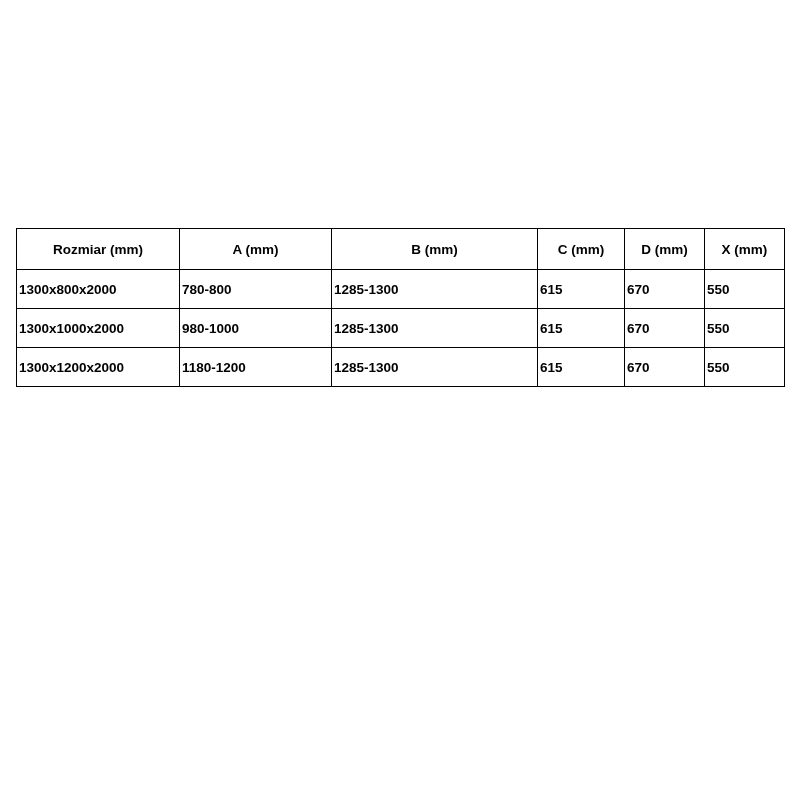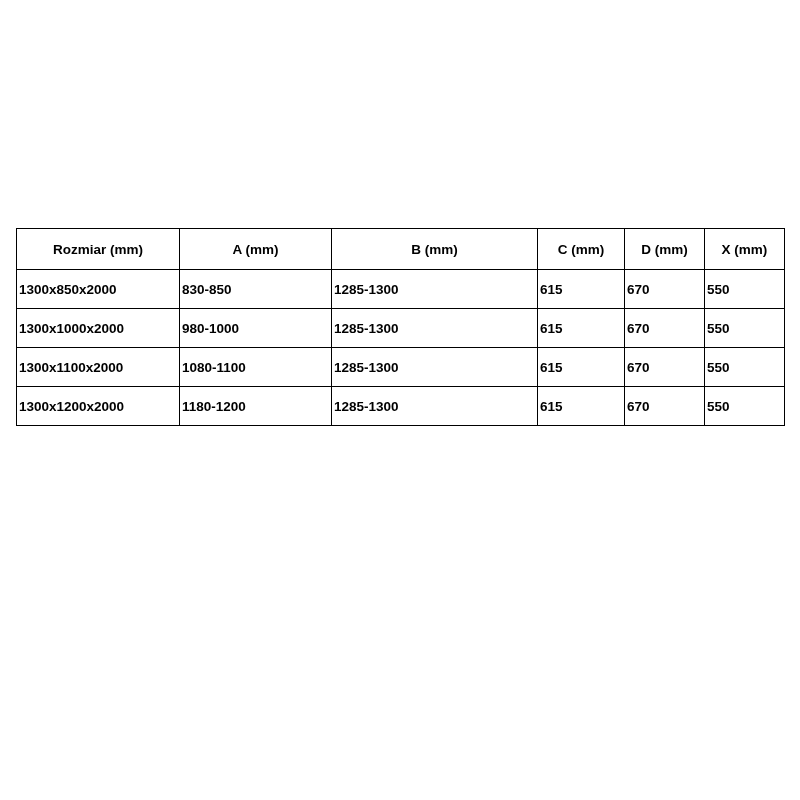--- a/index.html
+++ b/index.html
@@ -65,38 +65,30 @@
         <th>Rozmiar (mm)</th>
         <th>A (mm)</th>
         <th>B (mm)</th>
         <th>C (mm)</th>
         <th>D (mm)</th>
         <th>X (mm)</th>
       </tr>
     </thead>
     <tbody>
       <tr>
-        <td>1300x850x2000</td>
-        <td>830-850</td>
+        <td>1300x800x2000</td>
+        <td>780-800</td>
         <td>1285-1300</td>
         <td>615</td>
         <td>670</td>
         <td>550</td>
       </tr>
       <tr>
         <td>1300x1000x2000</td>
         <td>980-1000</td>
-        <td>1285-1300</td>
-        <td>615</td>
-        <td>670</td>
-        <td>550</td>
-      </tr>
-      <tr>
-        <td>1300x1100x2000</td>
-        <td>1080-1100</td>
         <td>1285-1300</td>
         <td>615</td>
         <td>670</td>
         <td>550</td>
       </tr>
       <tr>
         <td>1300x1200x2000</td>
         <td>1180-1200</td>
         <td>1285-1300</td>
         <td>615</td>

